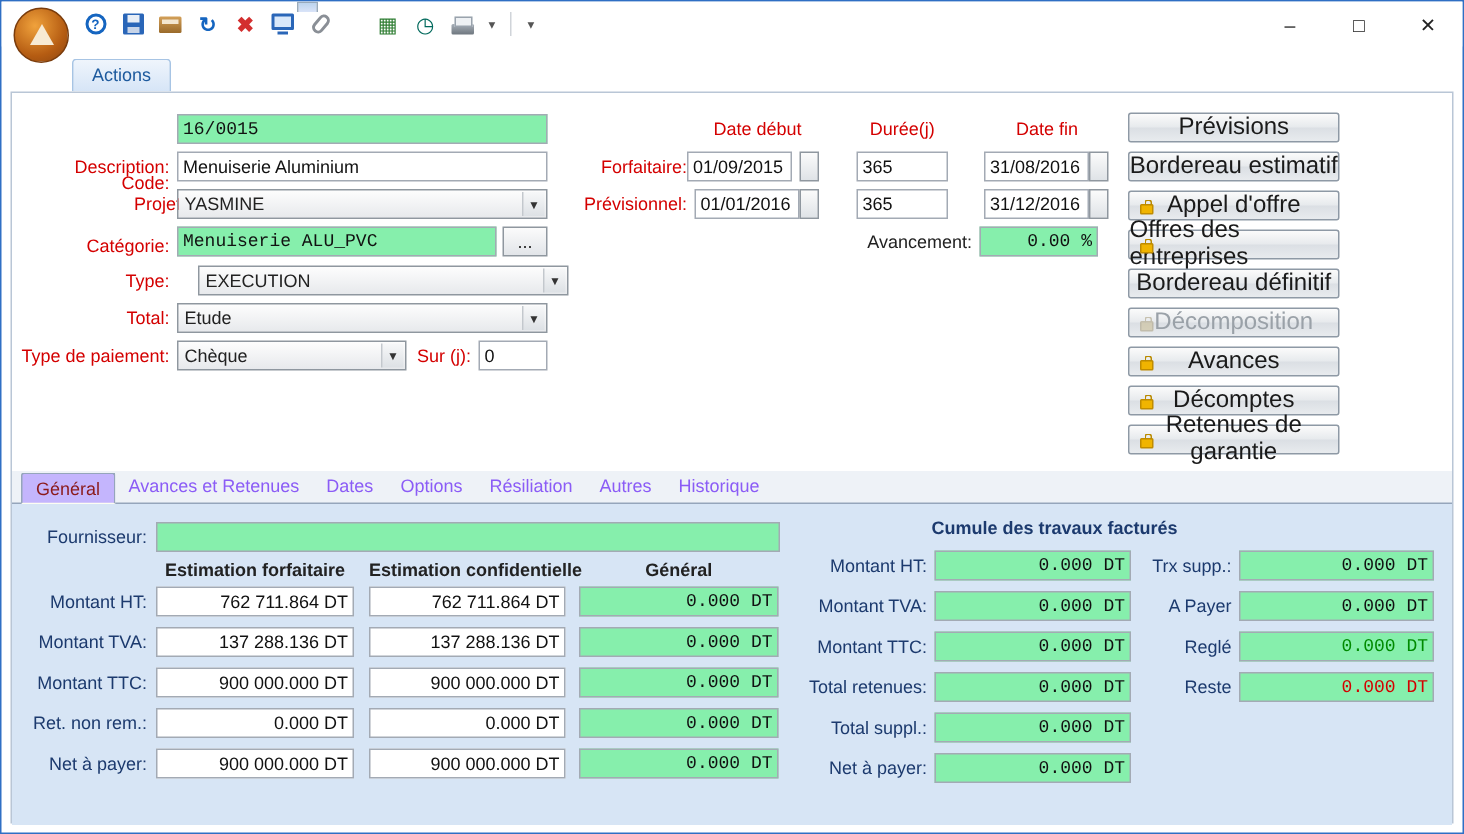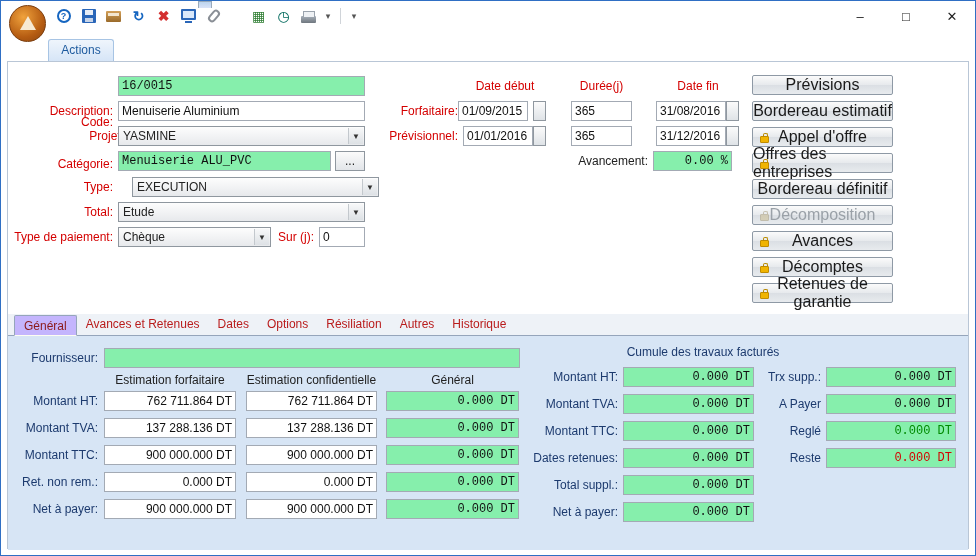--- a/index.html
+++ b/index.html
@@ -64,25 +64,25 @@
           justify-content:center; font-size:16px; color:#1a1a1a; cursor:default; }
   .sbtn.disabled { color:#9aa1a8; }
   .lock { position:absolute; left:7px; top:8px; width:9px; height:7px; background:#f0b400; border:1px solid #c08c00; border-radius:1px; }
   .lock::before { content:""; position:absolute; left:1.5px; top:-4px; width:3px; height:3px;
                   border:1.5px solid #b98a00; border-bottom:none; border-radius:2px 2px 0 0; }
   .sbtn.disabled .lock { opacity:.45; filter:grayscale(.7); }
 
   
   #tabstrip { position:absolute; left:0; top:252px; width:100%; height:22px; background:#eef2f7;
               border-bottom:1px solid #95a5bb; display:flex; align-items:flex-end; padding-left:6px; }
-  .tab { height:21px; line-height:21px; padding:0 9px; color:#b91c1c; cursor:default; white-space:nowrap; }
+  .tab { height:21px; line-height:21px; padding:0 9px; color:#8b5cf6; cursor:default; white-space:nowrap; }
   .tab.selected { background:#c4b5fd; border:1px solid #95a5bb; border-bottom:1px solid #fdfdf2;
                   margin-bottom:-1px; border-radius:2px 2px 0 0; color:#8b1a1a; }
   #panel { position:absolute; left:0; top:274px; width:100%; height:214px; background:#d7e5f5; }
-  .colhdr { position:absolute; text-align:center; color:#222; height:16px; line-height:16px; white-space:nowrap; }
+  .colhdr { position:absolute; text-align:center; color:#222; height:16px; line-height:16px; white-space:nowrap;font-weight:bold; }
 </style>
 </head>
 <body>
 
 <div id="window">
 
   <div id="titlebar">
     <div id="clip-art">
         <div></div>
       </div>
@@ -276,21 +276,21 @@
     <input class="fld yellow ra" style="left: 378px; top: 437px; width: 133px;" value="0.000 DT">
 
     <div class="colhdr" style="left:600px;top:282px;width:190px;color:#1c3a6e;">Cumule des travaux facturés</div>
 
     <div class="lbl navy" style="left:505px;top:305px;width:105px;">Montant HT:</div>
     <input class="fld yellow ra" style="left: 615px; top: 305px; width: 131px;" value="0.000 DT">
     <div class="lbl navy" style="left:505px;top:332px;width:105px;">Montant TVA:</div>
     <input class="fld yellow ra" style="left: 615px; top: 332px; width: 131px;" value="0.000 DT">
     <div class="lbl navy" style="left:505px;top:359px;width:105px;">Montant TTC:</div>
     <input class="fld yellow ra" style="left: 615px; top: 359px; width: 131px;" value="0.000 DT">
-    <div class="lbl navy" style="left:505px;top:386px;width:105px;">Dates retenues:</div>
+    <div class="lbl navy" style="left:505px;top:386px;width:105px;">Total retenues:</div>
     <input class="fld yellow ra" style="left: 615px; top: 386px; width: 131px;" value="0.000 DT">
     <div class="lbl navy" style="left:505px;top:413px;width:105px;">Total suppl.:</div>
     <input class="fld yellow ra" style="left: 615px; top: 413px; width: 131px;" value="0.000 DT">
     <div class="lbl navy" style="left:505px;top:440px;width:105px;">Net à payer:</div>
     <input class="fld yellow ra" style="left: 615px; top: 440px; width: 131px;" value="0.000 DT">
 
     <div class="lbl navy" style="left:748px;top:305px;width:65px;">Trx supp.:</div>
     <input class="fld yellow ra" style="left: 818px; top: 305px; width: 130px;" value="0.000 DT">
     <div class="lbl navy" style="left:748px;top:332px;width:65px;">A Payer</div>
     <input class="fld yellow ra" style="left: 818px; top: 332px; width: 130px;" value="0.000 DT">

